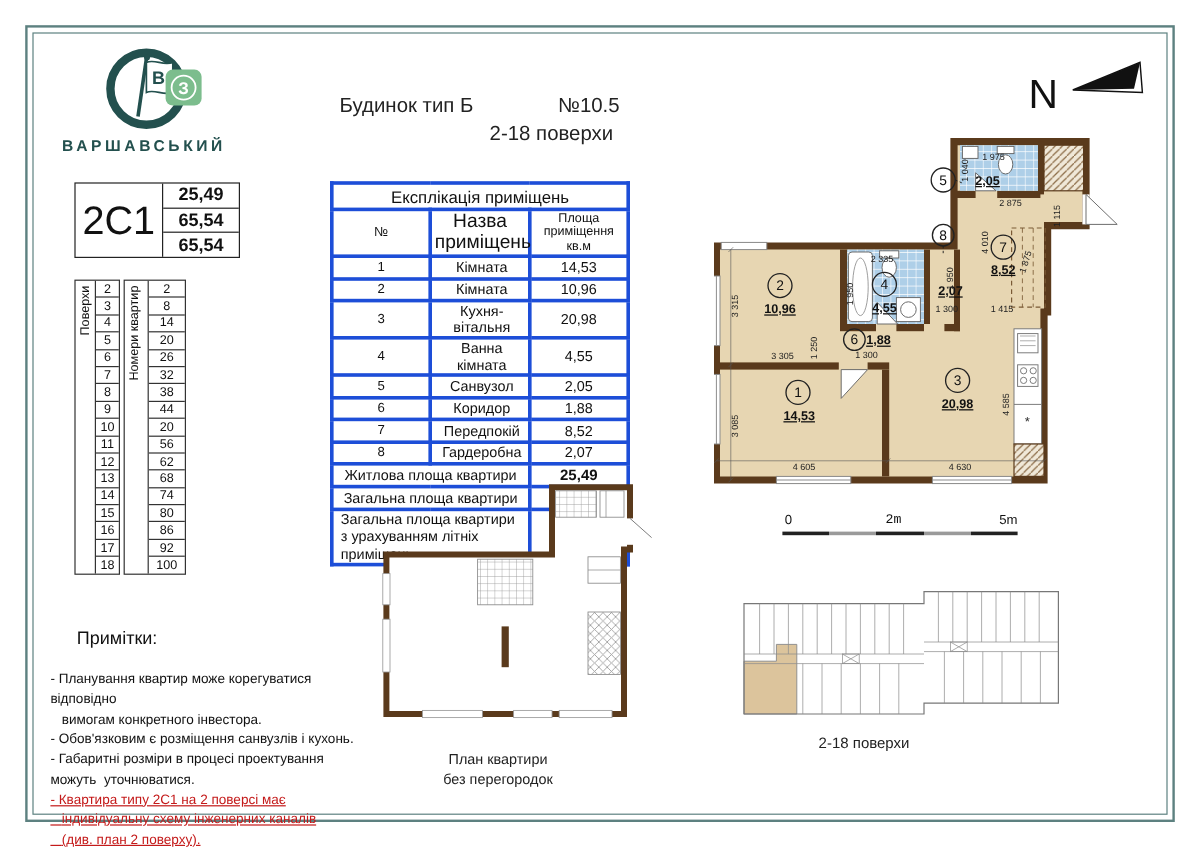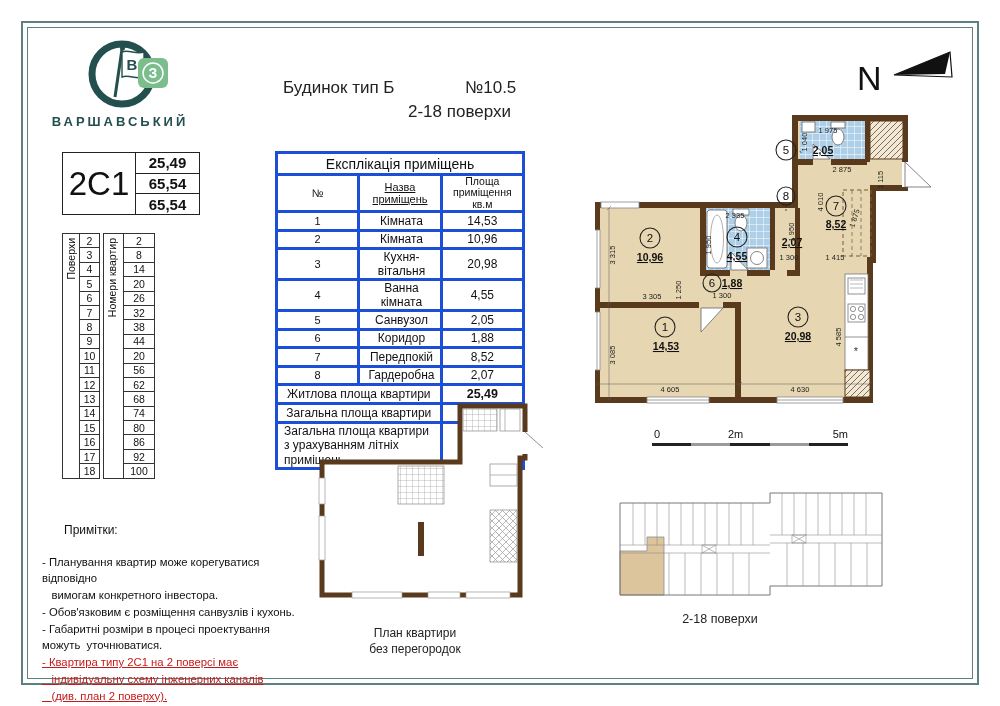--- a/index.html
+++ b/index.html
@@ -37,32 +37,32 @@
   #floors-table .mini-label{width:16px;}
   #floors-table td{width:19px;}
   #apts-table .mini-label{width:19px;}
   #apts-table td{width:30px;}
 
   
   .expl{position:absolute;left:275px;top:151px;width:250px;border-collapse:collapse;table-layout:fixed;}
   .expl td{border:3px solid #1d4ed8;padding:0 2px;font-size:12px;vertical-align:middle;}
   .expl .title{text-align:center;font-size:14px;height:19px;}
   .expl .hnum{width:24px;text-align:center;font-size:11px;}
-  .expl .hname{width:153px;text-align:center;font-size:11px;text-decoration:underline;}
+  .expl .hname{width:153px;text-align:center;font-size:16px;}
   .expl .harea{width:61px;text-align:center;font-size:10.5px;line-height:1.05;height:34px;}
   .expl .cnum{text-align:center;font-size:11px;height:15.5px;}
   .expl .cname{text-align:center;padding-left:5px;}
   .expl .carea{text-align:center;}
   .expl .slabel{text-align:center;font-size:12px;height:16px;}
   .expl .sval{text-align:center;font-weight:bold;font-size:12.5px;}
   .expl .slabel2{text-align:left;padding-left:6px;font-size:12px;height:30px;line-height:1.2;}
 
   
   .notes{position:absolute;left:42px;top:522px;width:262px;font-size:11.3px;line-height:1.48;}
-  .notes .ttl{margin-left:22px;margin-bottom:14px;font-size:12px;}
+  .notes .ttl{margin-left:22px;margin-bottom:14px;font-size:15px;}
   .note-line{white-space:pre-wrap;}
   .note-line.red{color:#c41a1a;text-decoration:underline;}
 
   
   .cap{position:absolute;text-align:center;font-size:12px;color:#222;line-height:1.35;}
 
   
   .scalebar{position:absolute;left:652px;top:428px;width:196px;height:22px;font-size:11px;}
   .scalebar .lb{position:absolute;top:0;}
   .scalebar .bar{position:absolute;top:15px;left:0;width:196px;height:3px;
@@ -470,21 +470,21 @@
       <text class="dim" transform="translate(262,107) rotate(-72)">1 875</text>
       <text class="dim" x="247" y="60">2 875</text>
       <text class="dim" transform="translate(288,68) rotate(-90)">1 115</text>
       <text class="dim" x="233" y="21">1 975</text>
       <text class="dim" transform="translate(212,30) rotate(-90)">1 040</text>
     </g>
   </svg>
 
   <div class="scalebar">
     <span class="lb" style="left:2px;">0</span>
-    <span class="lb" style="left:76px;">2m</span>
+    <span class="lb" style="left:86px;font-family:Liberation Mono, monospace;">2m</span>
     <span class="lb" style="right:0;">5m</span>
     <div class="bar"></div>
   </div>
 
   <svg class="abs" style="left:310px;top:402px;" width="250" height="220" viewBox="0 0 250 220">
     <path d="M12,60 H150 V4 H215 V56 H210 V193 H12 Z" fill="#ffffff" stroke="#5a3a1c" stroke-width="5"></path>
     <rect x="212" y="30" width="8" height="22" fill="#ffffff" stroke="none"></rect>
     <line x1="215" y1="30" x2="233" y2="46" stroke="#777" stroke-width="0.8"></line>
     <rect x="153" y="7" width="34" height="22" fill="url(#grid)" stroke="#888" stroke-width="0.7"></rect>
     <rect x="190" y="7" width="20" height="22" fill="#ffffff" stroke="#888" stroke-width="0.7"></rect>

